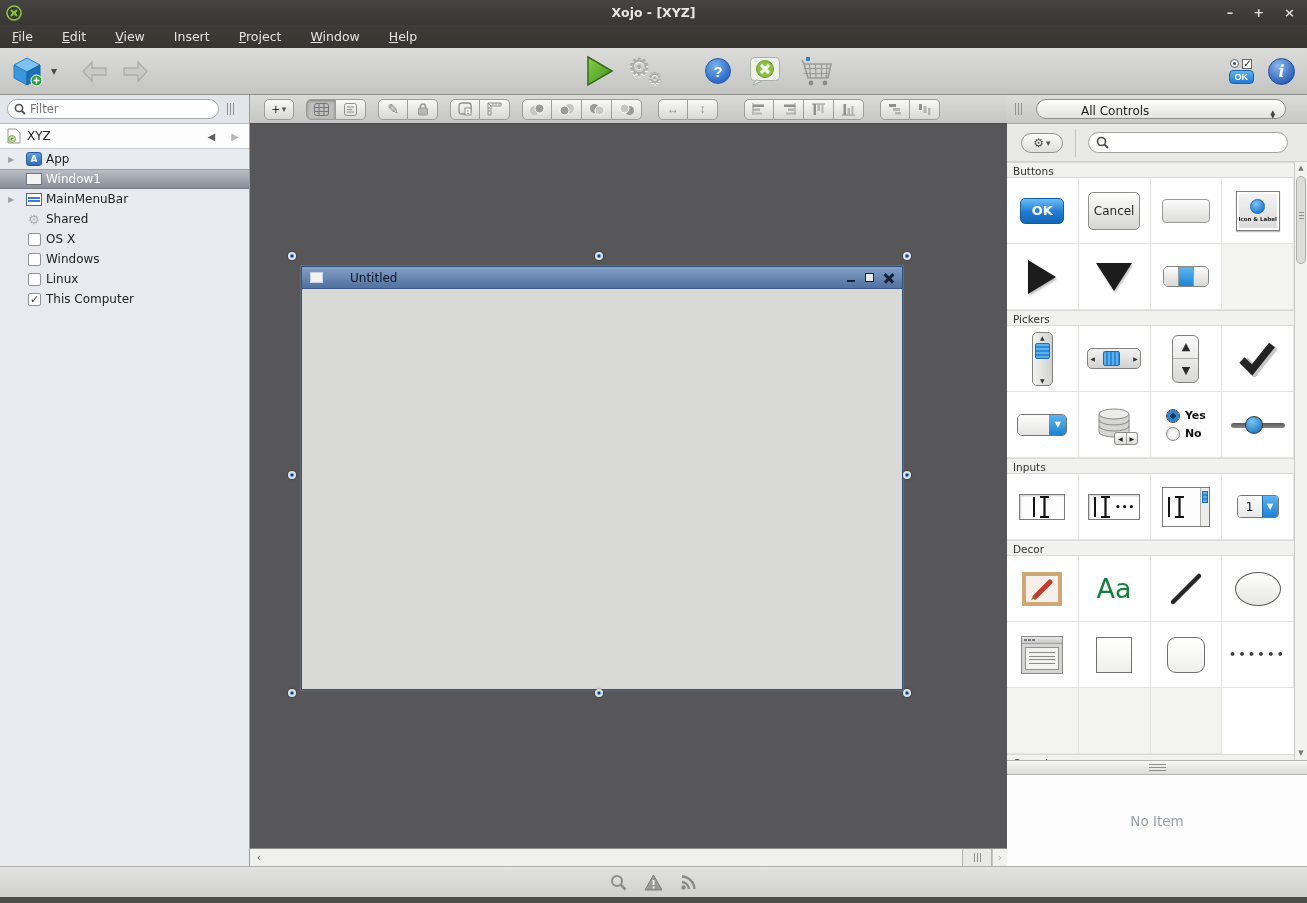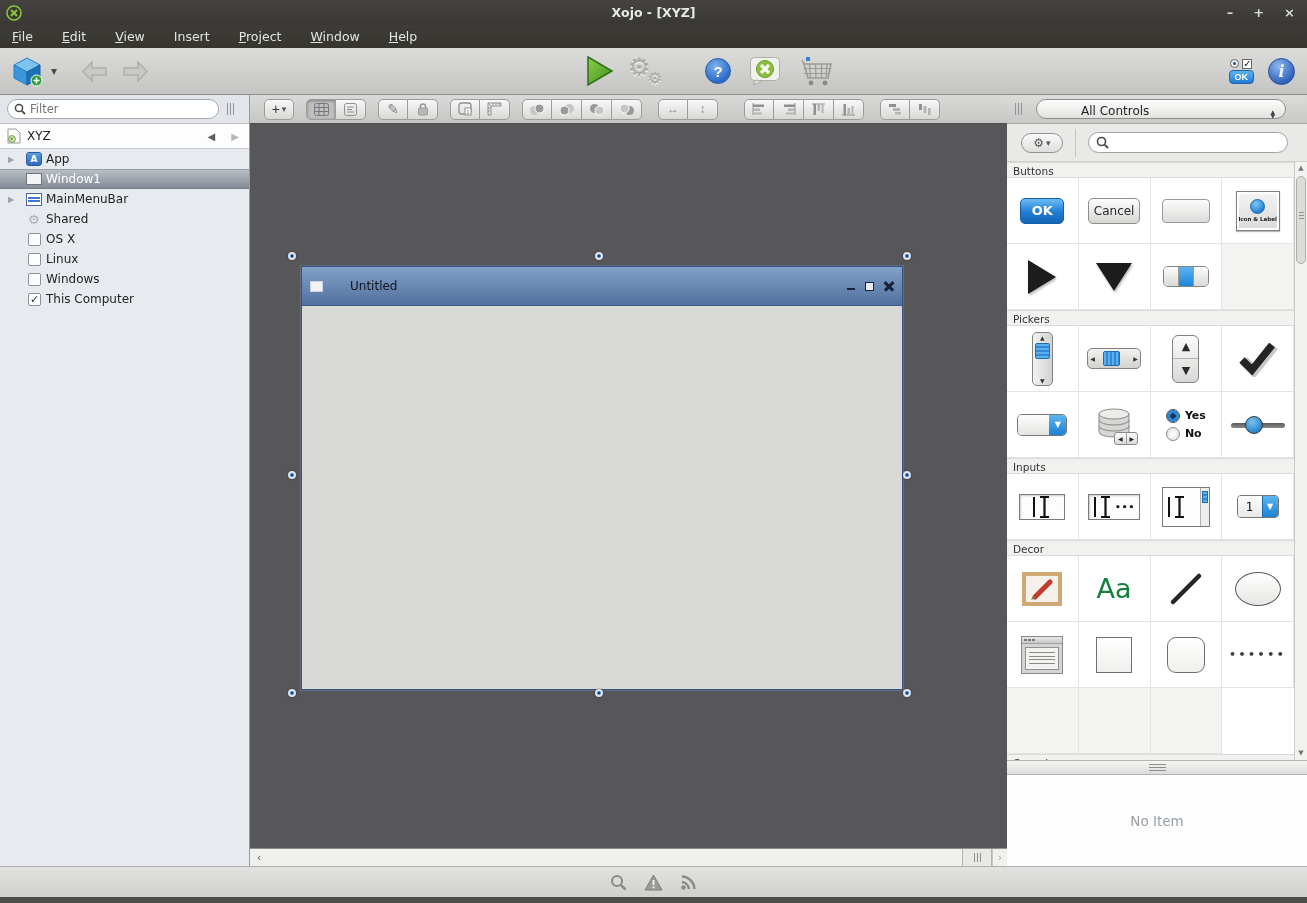--- a/index.html
+++ b/index.html
@@ -105,21 +105,21 @@
   .etg .etb { border-left-width:0; }
   .etg .etb:first-child { border-left-width:1px; border-radius:5px 0 0 5px; }
   .etg .etb:last-child { border-radius:0 5px 5px 0; }
   .etg .etb:only-child { border-radius:5px; }
   .etg.wide { margin-left:26px; }
   .pencil { font-size:14px; color:#7e7e7c; }
   .canvas { position:absolute; left:0; top:29px; width:100%; height:724px; background:#575759; overflow:hidden; }
 
   .dwin { position:absolute; left:51px; top:142px; width:602px; height:424px;
     border:1px solid #33527e; background:#d9d9d7; box-shadow:0 0 0 1px rgba(120,150,190,.35); }
-  .dwin-tb { height:39px; background:linear-gradient(#82a0c8,#51719e); border-bottom:1px solid #3c5a86;
+  .dwin-tb { height:22px; background:linear-gradient(#82a0c8,#51719e); border-bottom:1px solid #3c5a86;
     display:flex; align-items:center; position:relative; }
   .dwin-ic { position:absolute; left:8px; width:13px; height:11px; background:#f2f2f2; border:1px solid #c8d2e0; }
   .dwin-title { position:absolute; left:48px; font-size:12px; color:#10161f; }
   .dwin-ctrls { position:absolute; right:8px; display:flex; gap:10px; align-items:center; }
   .dwin-ctrls i { display:block; position:relative; }
   .dwin-ctrls .mn { width:8px; height:2px; background:#16233a; margin-top:6px; }
   .dwin-ctrls .mx { width:9px; height:9px; border:1.5px solid #16233a; background:#e8ecf2; }
   .dwin-ctrls .cl { width:10px; height:10px; }
   .dwin-ctrls .cl b { position:absolute; left:-1px; top:4px; width:12px; height:2.5px; background:#16233a; }
   .dwin-ctrls .cl b:first-child { transform:rotate(45deg); }
@@ -185,21 +185,21 @@
   .statusbar { position:absolute; left:0; top:866px; width:100%; height:31px;
     background:linear-gradient(#e2e2e0,#d0d0ce); border-top:1px solid #aeaeac;
     display:flex; align-items:center; justify-content:center; gap:17px; }
   .bottomstrip { position:absolute; left:0; top:897px; width:100%; height:6px; background:#4c4c4a; }
 
   
   .lib-cell b, .lib-cell u, .lib-cell i { text-decoration:none; font-style:normal; }
   .li-okbtn { width:44px; height:26px; border-radius:5px; border:1px solid #155fa8;
     background:linear-gradient(#6cbcf2,#1f7cd4 55%,#1565b4); color:#fff; font-weight:bold; font-size:13px;
     display:flex; align-items:center; justify-content:center; }
-  .li-btn { min-width:50px; height:26px; border-radius:5px; border:1px solid #8e8e8c;
+  .li-btn { min-width:50px; height:38px; border-radius:5px; border:1px solid #8e8e8c;
     background:linear-gradient(#fefefe,#d6d6d4); color:#2a2a2a; font-size:12px;
     display:flex; align-items:center; justify-content:center; padding:12px 5px; }
   .li-bevel { width:48px; height:24px; border-radius:4px; border:1px solid #9a9a98;
     background:linear-gradient(#fbfbfb,#dcdcda); }
   .li-iconlabel { width:44px; height:40px; border:1px solid #808080; box-shadow:inset 0 0 0 2px #fff, 0 1px 1px #bbb;
     background:linear-gradient(#f4f4f4,#dadada); display:flex; flex-direction:column; align-items:center;
     justify-content:center; gap:2px; }
   .il-ball { width:15px; height:15px; border-radius:50%; background:radial-gradient(circle at 38% 30%, #7cc8f4, #1e7dd2 75%); border:1px solid #1a66ac; }
   .il-txt { font-size:5.5px; font-weight:bold; color:#222; }
   .li-tri-r { width:0; height:0; border-top:17px solid transparent; border-bottom:17px solid transparent; border-left:28px solid #1c1c1c; filter:drop-shadow(1px 2px 1px #bbb); }
@@ -440,25 +440,25 @@
           <div class="sb-row bs">
             <span class="nico gear-ic2">⚙</span>
             <span class="lbl">Shared</span>
           </div>
           <div class="sb-row bs">
             <span class="nico cb-ic"></span>
             <span class="lbl">OS X</span>
           </div>
           <div class="sb-row bs">
             <span class="nico cb-ic"></span>
-            <span class="lbl">Linux</span>
+            <span class="lbl">Windows</span>
           </div>
           <div class="sb-row bs">
             <span class="nico cb-ic"></span>
-            <span class="lbl">Windows</span>
+            <span class="lbl">Linux</span>
           </div>
           <div class="sb-row bs">
             <span class="nico cb-ic">✓</span>
             <span class="lbl">This Computer</span>
           </div>
         </div>
     </div>
 
     <div class="center">
       <div class="et">

